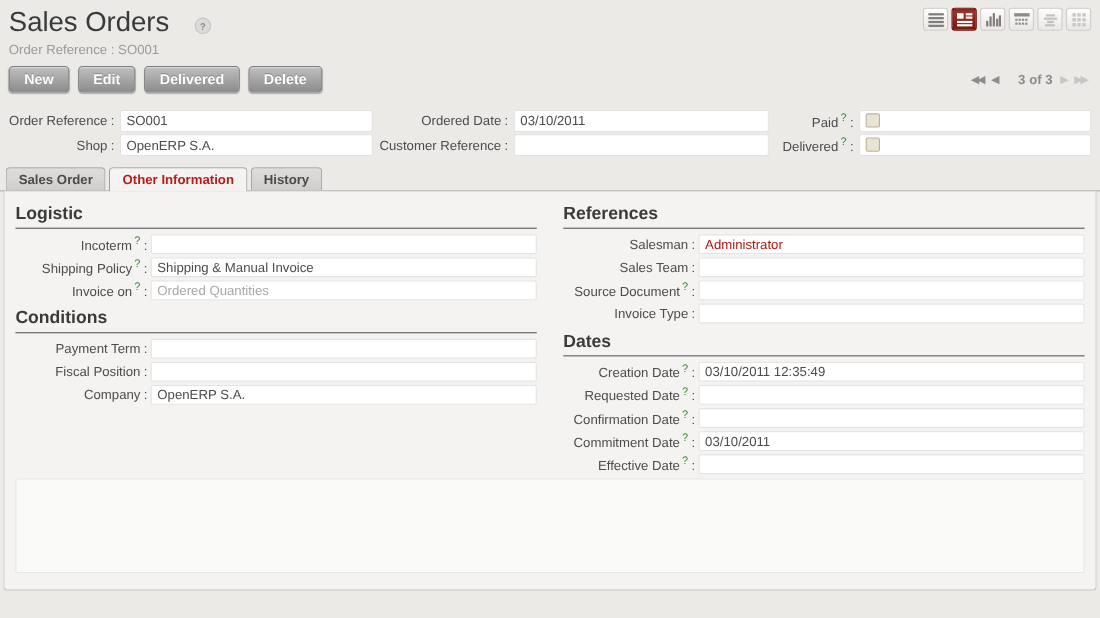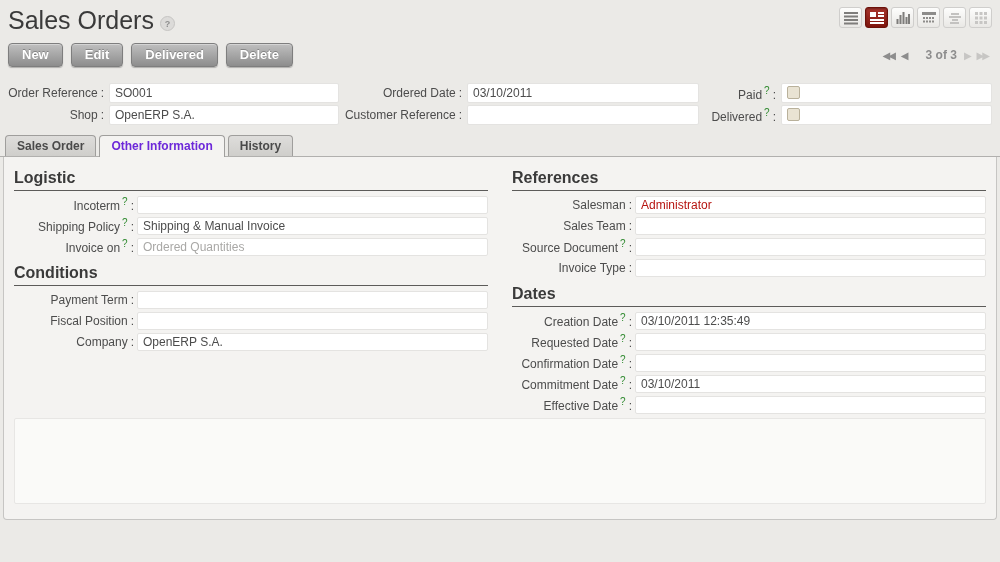--- a/index.html
+++ b/index.html
@@ -7,21 +7,21 @@
   body {
     width:1000px; height:562px; overflow:hidden;
     background:#ebeae7;
     font-family:"Liberation Sans", sans-serif;
     font-size:12px; color:#4c4c4c;
     position:relative;
   }
 
   
   .topbar { padding:6px 8px 0 8px; position:relative; }
-  .title-row { display:flex; align-items:center; gap:6px; }
+  .title-row { display:flex; align-items:center; gap:23px; }
   .page-title { font-size:25px; font-weight:normal; color:#3a3a3a; margin:0; }
   .help-badge {
     width:15px; height:15px; border-radius:50%;
     background:#dcdbd9; border:1px solid #c6c5c3;
     color:#8f8f8f; font-size:9px; font-weight:bold;
     display:flex; align-items:center; justify-content:center; margin-top:6px;
   }
   .subtitle { color:#9a9a9a; font-size:12px; margin-top:3px; }
 
   
@@ -87,21 +87,21 @@
     border-bottom:1px solid #b1b0ae; height:22px;
   }
   .tab {
     background:linear-gradient(#dedddb,#cfcecb);
     border:1px solid #9f9e9c; border-bottom:none;
     border-radius:4px 4px 0 0;
     font-weight:bold; font-size:12px; color:#4a4a4a;
     padding:3px 11px; cursor:pointer; position:relative;
   }
   .tab.active {
-    background:#f4f3f1; color:#6d28d9;
+    background:#f4f3f1; color:#b91c1c;
     margin-bottom:-1px; padding-bottom:4px; z-index:2;
   }
 
   
   .panel {
     margin:0 3px; height:363px;
     background:#f4f3f1;
     border:1px solid #c6c5c3; border-top:none;
     border-radius:0 0 4px 4px;
     padding:6px 10px 0 10px;
@@ -125,20 +125,21 @@
   }
 </style>
 </head>
 <body>
 
 <div class="topbar">
   <div class="title-row">
     <h1 class="page-title">Sales Orders</h1>
     <div class="help-badge">?</div>
   </div>
+  <div class="subtitle">Order Reference : SO001</div>
 
   <div class="view-switcher">
     <button class="vs-btn" title="List">
       <svg width="16" height="14" viewBox="0 0 16 14">
           <g fill="#7e7d7b">
         <rect x="1" y="1" width="14" height="2"></rect>
             <rect x="1" y="4.5" width="14" height="2"></rect>
         <rect x="1" y="8" width="14" height="2"></rect>
             <rect x="1" y="11.5" width="14" height="2"></rect>
       </g>

